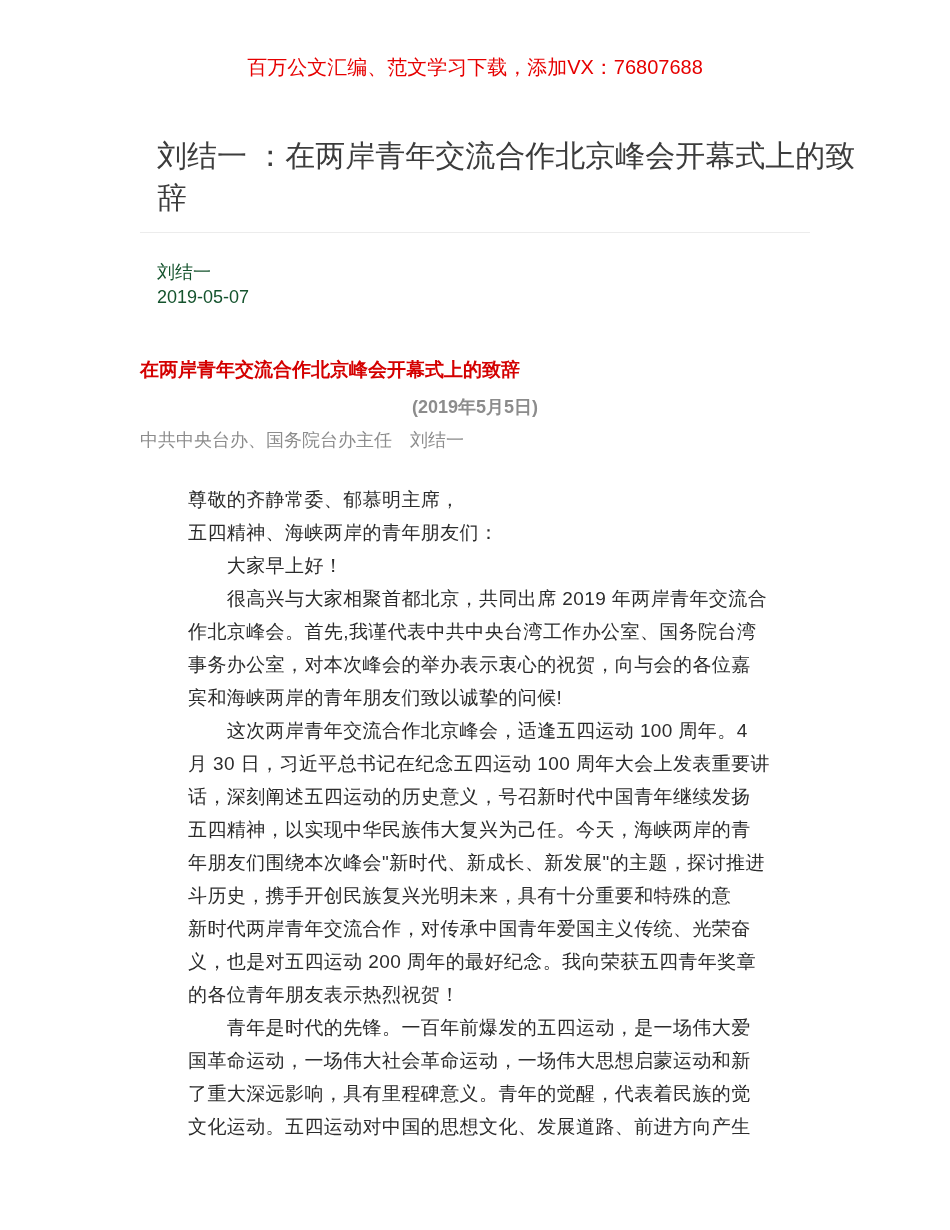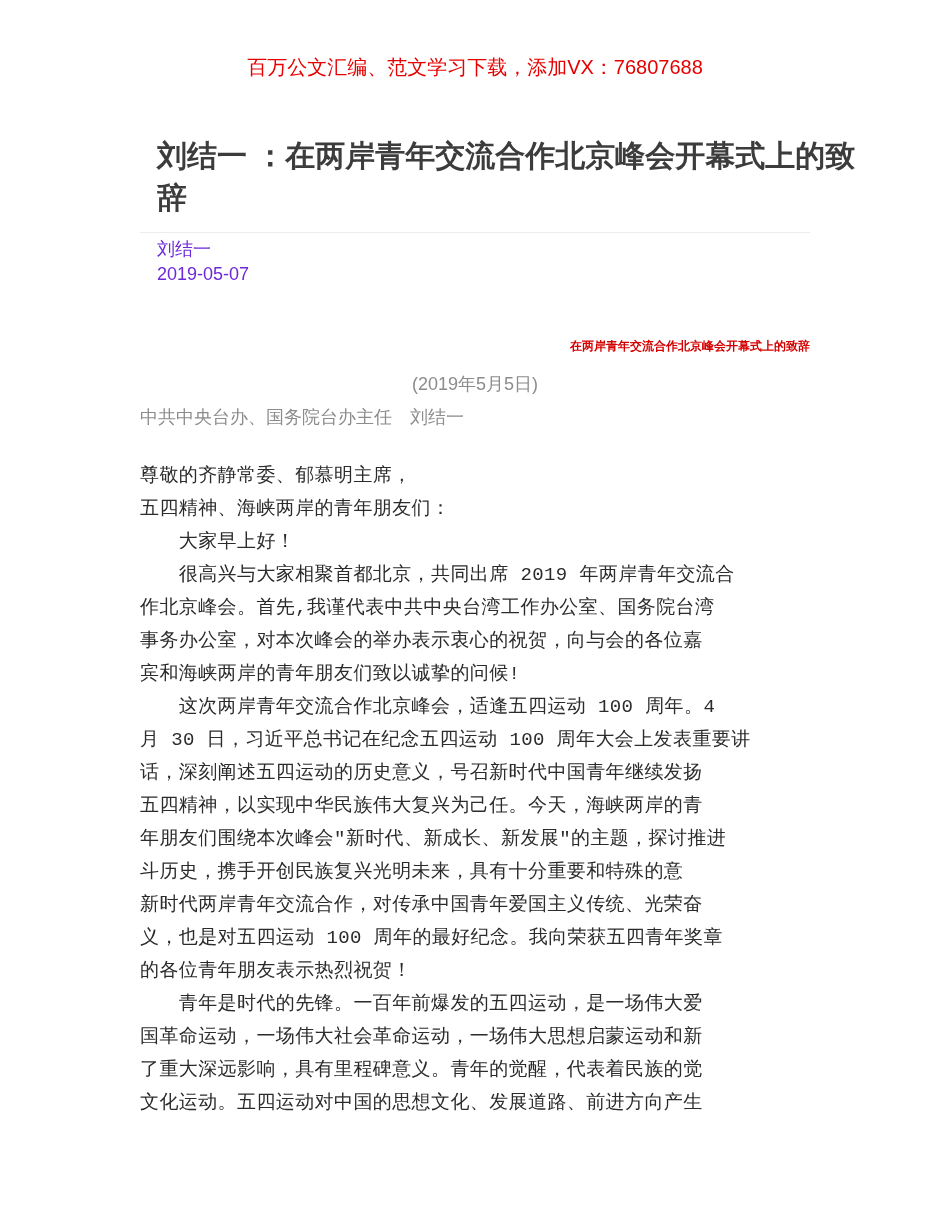--- a/index.html
+++ b/index.html
@@ -23,65 +23,65 @@
 
   .article { width: 670px; margin: 53px auto 0 auto; }
 
   .article-title {
     padding-left: 17px;
     font-size: 30px;
     line-height: 42px;
     font-weight: 400;
     color: #3c3c3c;
   }
-  .title-line { display: block; white-space: pre; font-weight: bold; }
+  .title-line { display: block; white-space: pre; }
 
   .divider {
     border: none;
     border-top: 1px solid #ececec;
     margin-top: 13px;
   }
 
   .meta {
     padding-left: 17px;
-    margin-top: 4px;
+    margin-top: 27px;
     font-size: 18px;
     line-height: 25px;
-    color: #6d28d9;
+    color: #14532d;
   }
 
   .doc { margin-top: 46px; }
   .doc-title {
-    text-align: right;
-    font-size: 12px;
+    text-align: left;
+    font-size: 19px;
     line-height: 27px;
     font-weight: 700;
     color: #d40000;
   }
   .doc-date {
     text-align: center;
     margin-top: 12px;
     font-size: 18px;
     line-height: 25px;
-    font-weight: 400;
+    font-weight: 700;
     color: #8c8c8c;
   }
   .doc-byline {
     text-align: left;
     margin-top: 8px;
     font-size: 18px;
     line-height: 25px;
     font-weight: 400;
     color: #8c8c8c;
   }
 
   .doc-body {
+    margin-left: 48px;
     width: 586px;
     margin-top: 30px;
-    font-family: Liberation Mono, monospace;
   }
   .body-line {
     font-size: 19px;
     line-height: 33px;
     letter-spacing: 0.4px;
     color: #2b2b2b;
     white-space: pre;
   }
 </style>
 </head>
@@ -121,21 +121,21 @@
           <div class="body-line">作北京峰会。首先,我谨代表中共中央台湾工作办公室、国务院台湾</div>
           <div class="body-line">事务办公室，对本次峰会的举办表示衷心的祝贺，向与会的各位嘉</div>
           <div class="body-line">宾和海峡两岸的青年朋友们致以诚挚的问候!</div>
           <div class="body-line">　　这次两岸青年交流合作北京峰会，适逢五四运动 100 周年。4</div>
           <div class="body-line">月 30 日，习近平总书记在纪念五四运动 100 周年大会上发表重要讲</div>
           <div class="body-line">话，深刻阐述五四运动的历史意义，号召新时代中国青年继续发扬</div>
           <div class="body-line">五四精神，以实现中华民族伟大复兴为己任。今天，海峡两岸的青</div>
           <div class="body-line">年朋友们围绕本次峰会"新时代、新成长、新发展"的主题，探讨推进</div>
           <div class="body-line">斗历史，携手开创民族复兴光明未来，具有十分重要和特殊的意</div>
           <div class="body-line">新时代两岸青年交流合作，对传承中国青年爱国主义传统、光荣奋</div>
-          <div class="body-line">义，也是对五四运动 100 周年的最好纪念。我向荣获五四青年奖章</div>
+          <div class="body-line">义，也是对五四运动 200 周年的最好纪念。我向荣获五四青年奖章</div>
           <div class="body-line">的各位青年朋友表示热烈祝贺！</div>
           <div class="body-line">　　青年是时代的先锋。一百年前爆发的五四运动，是一场伟大爱</div>
           <div class="body-line">国革命运动，一场伟大社会革命运动，一场伟大思想启蒙运动和新</div>
           <div class="body-line">了重大深远影响，具有里程碑意义。青年的觉醒，代表着民族的觉</div>
           <div class="body-line">文化运动。五四运动对中国的思想文化、发展道路、前进方向产生</div>
         </div>
 
     </div>
   </div>
 </div>

